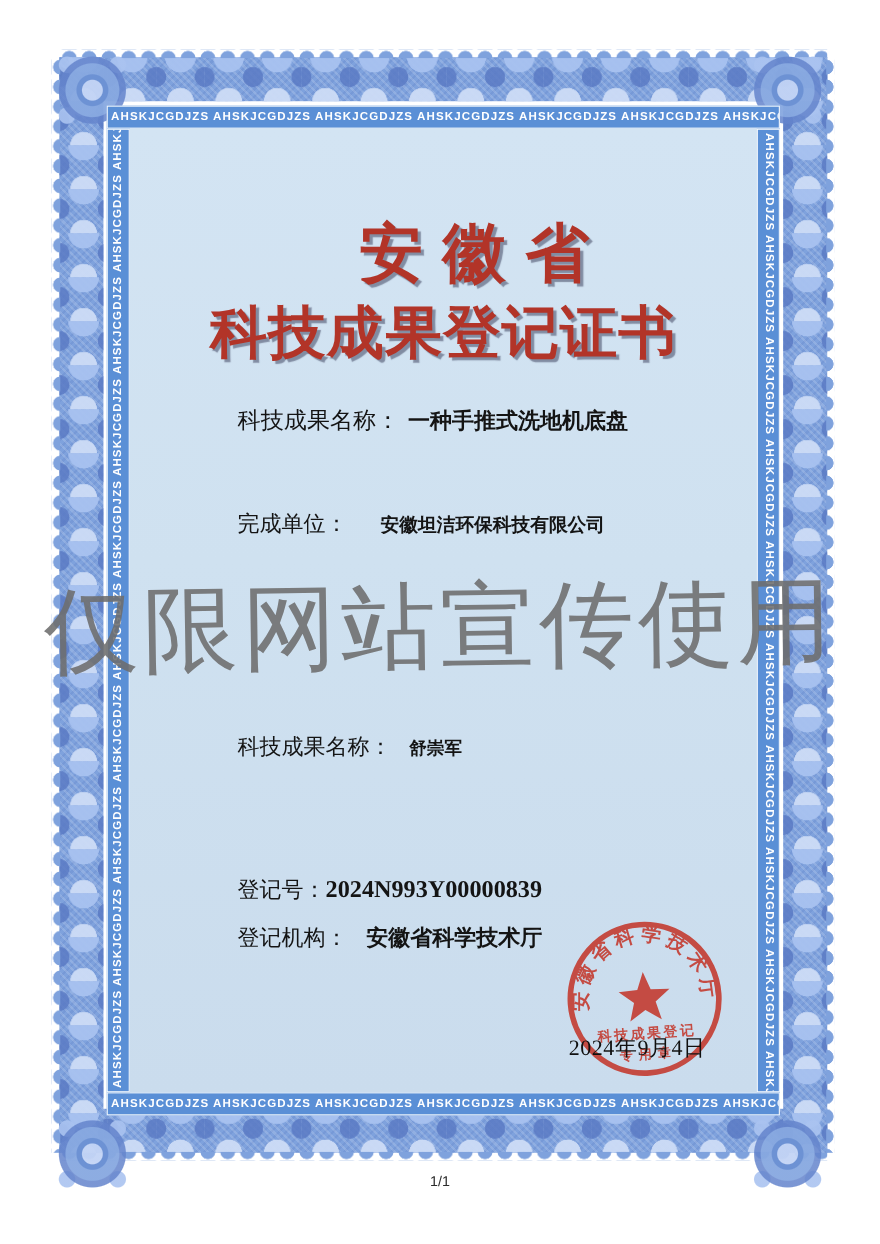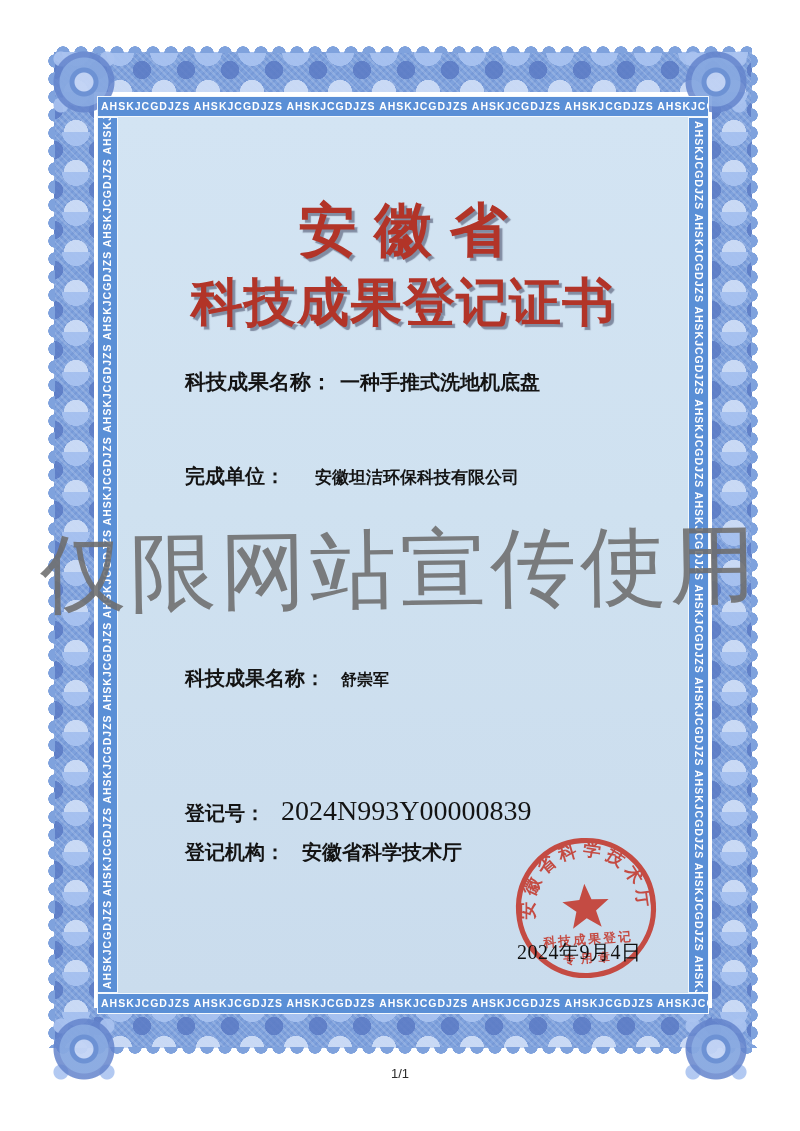--- a/index.html
+++ b/index.html
@@ -49,30 +49,30 @@
   .band-left{left:97px;top:117px;width:21px;height:876px;writing-mode:vertical-rl;transform:rotate(180deg);line-height:19px;padding-top:3px;white-space:nowrap;}
   .band-right{left:688px;top:117px;width:21px;height:876px;writing-mode:vertical-rl;line-height:19px;padding-top:3px;white-space:nowrap;}
 
   
   .panel{position:absolute;left:118px;top:117px;width:570px;height:876px;
     background:linear-gradient(180deg,#d3e4f3 0%,#cfe1f0 45%,#cadced 100%);}
 
   .title{position:absolute;left:118px;width:570px;text-align:center;color:#b23428;
     font-family:"Liberation Serif",serif;font-weight:700;
     text-shadow:3px 3px 1px rgba(63,70,96,0.55);}
-  .title-1{top:192px;font-size:58px;letter-spacing:0.30em;text-indent:0.30em;}
+  .title-1{top:192px;font-size:58px;letter-spacing:0.30em;text-indent:0.30em;margin-left:28px;}
   .title-2{top:268px;font-size:52px;letter-spacing:0.02em;}
 
   .field{position:absolute;left:185px;display:flex;align-items:baseline;color:#141414;white-space:nowrap;}
-  .field .lbl{font-weight:700;font-family:"Liberation Sans",sans-serif;}
+  .field .lbl{font-weight:400;font-family:"Liberation Sans",sans-serif;margin-left:31px;}
   .field .val{font-family:"Liberation Sans",sans-serif;}
   .f1{top:368px;} .f1 .lbl{font-size:21px;} .f1 .val{font-size:20px;font-weight:700;margin-left:8px;}
   .f2{top:463px;} .f2 .lbl{font-size:20px;} .f2 .val{font-size:17px;font-weight:700;margin-left:30px;font-family:Liberation Serif, serif;}
   .f3{top:665px;} .f3 .lbl{font-size:20px;} .f3 .val{font-size:16px;font-weight:700;margin-left:16px;}
-  .f4{top:795px;} .f4 .lbl{font-size:20px;} .f4 .val{font-size:28px;font-weight:400;margin-left:16px;font-family:"Liberation Serif",serif;}
+  .f4{top:795px;} .f4 .lbl{font-size:20px;} .f4 .val{font-size:22px;font-weight:700;margin-left:0;font-family:"Liberation Serif",serif;}
   .f5{top:839px;} .f5 .lbl{font-size:20px;} .f5 .val{font-size:20px;font-weight:700;margin-left:17px;}
 
   
   .seal{position:absolute;left:511px;top:833px;width:150px;height:150px;opacity:0.88;transform:rotate(-4deg);}
   .seal svg{width:100%;height:100%;}
 
   .issue-date{position:absolute;left:517px;top:939px;font-family:"Liberation Serif",serif;
     font-size:20px;color:#101010;letter-spacing:0.5px;z-index:6;}
 
   

